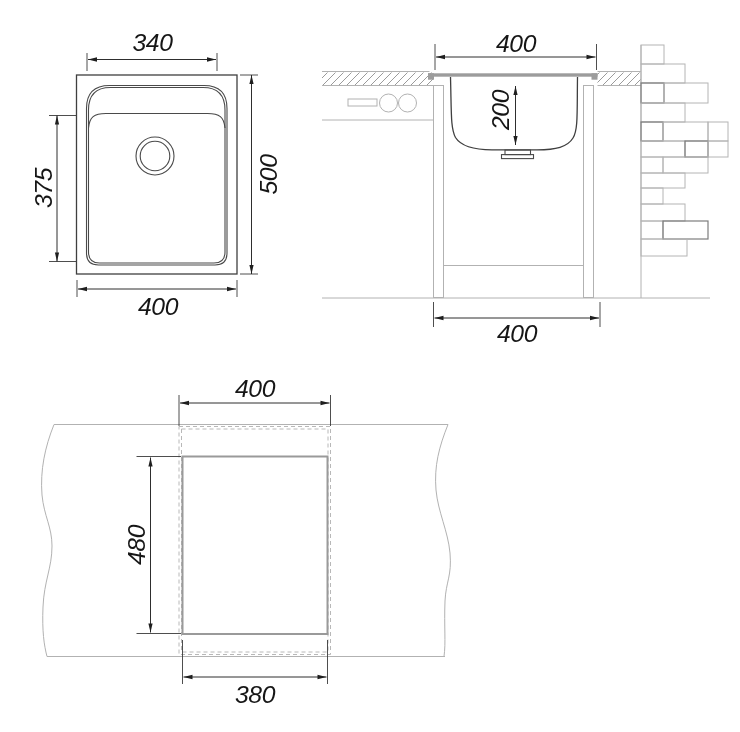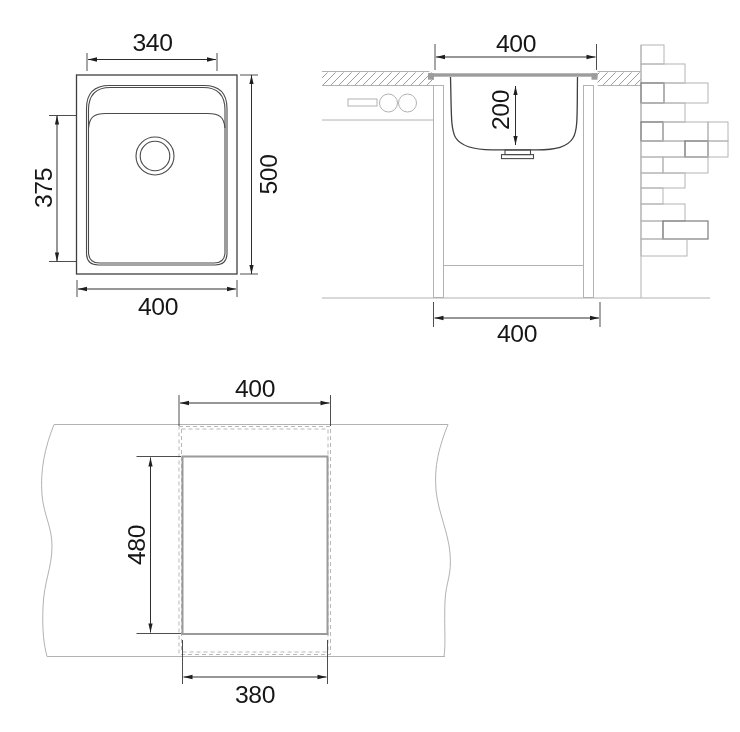--- a/index.html
+++ b/index.html
@@ -1,17 +1,17 @@
 <!DOCTYPE html>
 <html><head>
 <meta charset="utf-8">
 <style>
   html,body{margin:0;padding:0;background:#fff;}
   .canvas{position:relative;width:740px;height:732px;background:#fff;overflow:hidden;
-          font-family:"Liberation Sans", sans-serif;}
+          font-family:"Liberation Sans", sans-serif;font-style:italic;}
   svg{position:absolute;left:0;top:0;}
   text{font-family:"Liberation Sans", sans-serif;font-size:23px;fill:#161616;letter-spacing:-0.4px;}
   .dimline{stroke:#2e2e2e;stroke-width:1;fill:none;}
   .extline{stroke:#3a3a3a;stroke-width:0.9;fill:none;}
   .arrow{fill:#1f1f1f;stroke:none;}
   .dark{stroke:#3f3f3f;stroke-width:1.3;fill:none;}
   .darkthin{stroke:#4a4a4a;stroke-width:1.1;fill:none;}
   .light{stroke:#b2b2b2;stroke-width:1;fill:none;}
   .brickL{stroke:#b4b4b4;stroke-width:1;fill:none;}
   .brickD{stroke:#7d7d7d;stroke-width:1.2;fill:none;}

